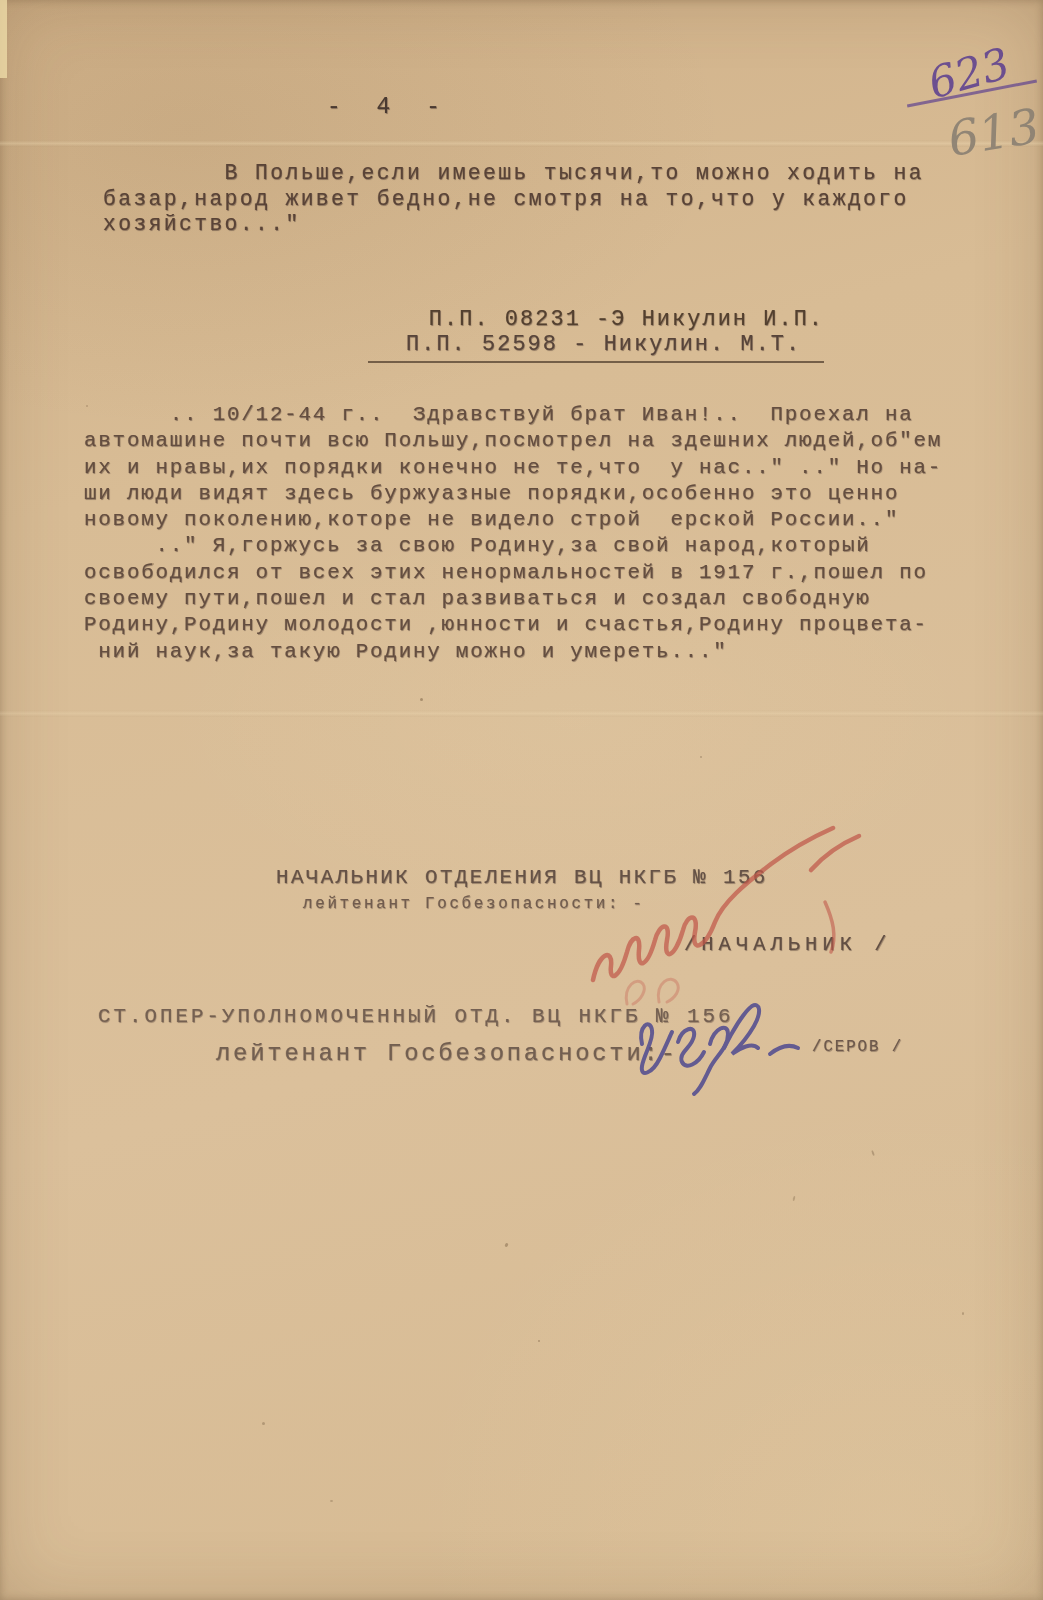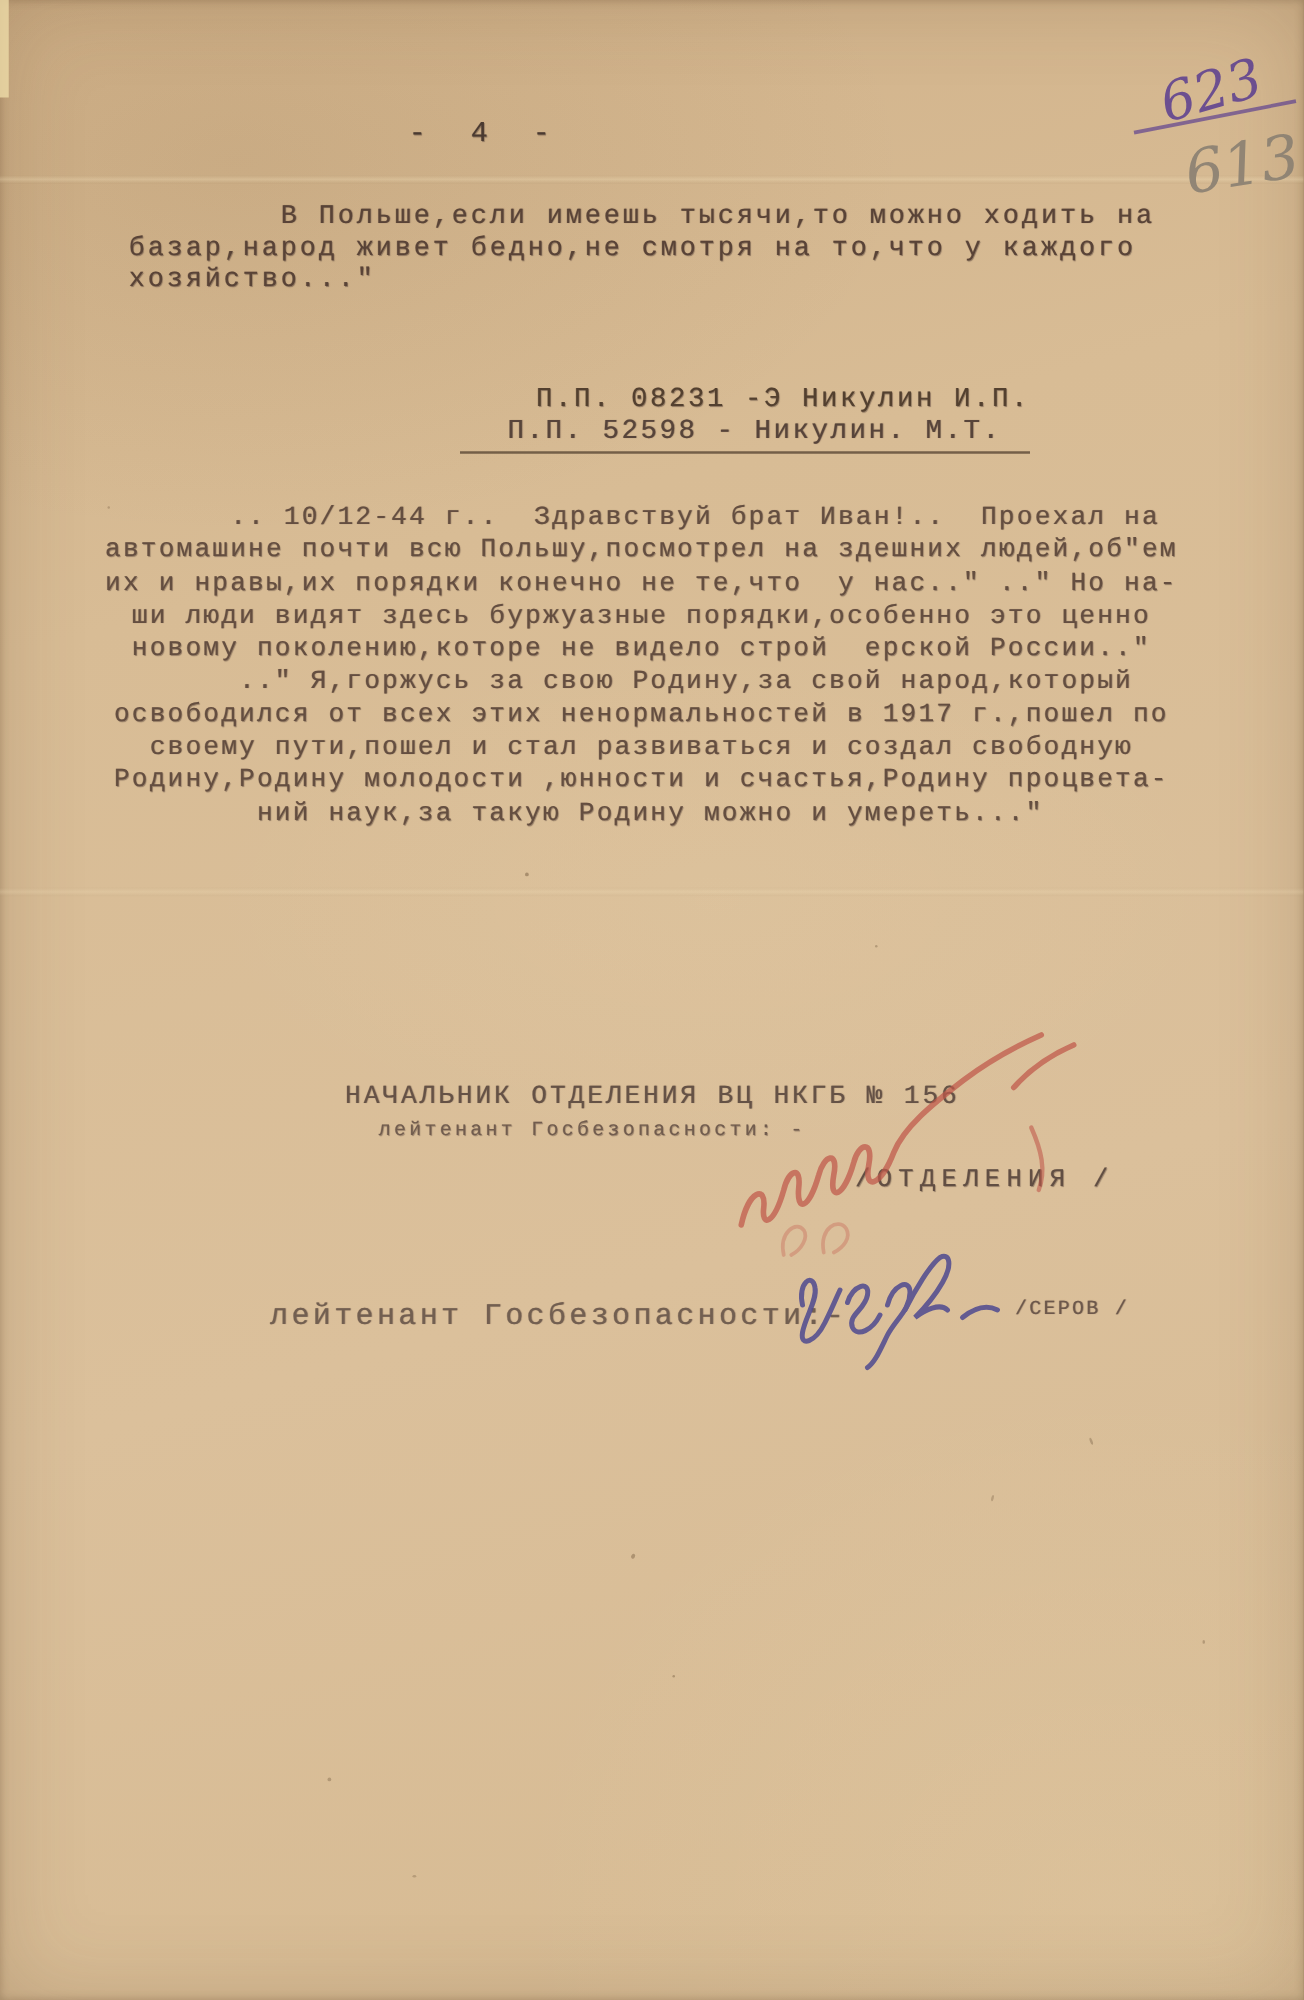--- a/index.html
+++ b/index.html
@@ -49,43 +49,44 @@
 
   <div class="type" style="left:103px;top:161px;font-size:21.5px;letter-spacing:2.3px;line-height:25.5px;color:#594337;">        В Польше,если имеешь тысячи,то можно ходить на
 базар,народ живет бедно,не смотря на то,что у каждого
 хозяйство..."</div>
 
   <div class="type" style="left:368px;top:282px;font-size:22px;letter-spacing:2px;color:#53402f;border-bottom:2.5px solid rgba(83,64,47,.75);padding-bottom:4px;">
     <span>П.П. 08231 -Э Никулин И.П.</span>
   </div>
   <div class="type" style="left:368px;top:332px;font-size:22px;letter-spacing:2px;color:#57443a;margin-left:38px;">П.П. 52598 - Никулин. М.Т.</div>
 
-  <div class="type" style="left:84px;top:402px;font-size:21px;letter-spacing:1.7px;line-height:26.3px;color:#5c463a;opacity:.93;text-align:center;">      .. 10/12-44 г..  Здравствуй брат Иван!..  Проехал на
+  <div class="type" style="left:84px;top:402px;font-size:21px;letter-spacing:1.7px;line-height:26.3px;color:#5c463a;opacity:.93;">      .. 10/12-44 г..  Здравствуй брат Иван!..  Проехал на
 автомашине почти всю Польшу,посмотрел на здешних людей,об"ем
 их и нравы,их порядки конечно не те,что  у нас.." .." Но на-
 ши люди видят здесь буржуазные порядки,особенно это ценно
 новому поколению,которе не видело строй  ерской России.."
      .." Я,горжусь за свою Родину,за свой народ,который
 освободился от всех этих ненормальностей в 1917 г.,пошел по
 своему пути,пошел и стал развиваться и создал свободную
 Родину,Родину молодости ,юнности и счастья,Родину процвета-
  ний наук,за такую Родину можно и умереть..."</div>
 
   <div class="type" style="left:276px;top:866px;font-size:21px;letter-spacing:2.3px;color:#55433b;opacity:.88;">НАЧАЛЬНИК ОТДЕЛЕНИЯ ВЦ НКГБ № 156</div>
   <div class="type" style="left:303px;top:895px;font-size:16px;letter-spacing:2.6px;color:#5a473e;opacity:.82;">лейтенант Госбезопасности: -</div>
-  <div class="type" style="left:684px;top:933px;font-size:20.5px;letter-spacing:5px;color:#54423a;opacity:.9;">/ОТДЕЛЕНИЯ /</div>
+  <div class="type" style="left:684px;top:933px;font-size:20.5px;letter-spacing:5px;color:#54423a;opacity:.9;">/НАЧАЛЬНИК /</div>
 
   <svg style="left:575px;top:812px;" width="300" height="185" viewBox="0 0 300 185">
     <g fill="none" stroke="#c0584a" stroke-width="4.5" stroke-linecap="round" opacity="0.72">
       <path d="M18,168 C24,140 38,136 36,154 C34,170 44,168 52,140 C56,124 66,120 64,138 C62,158 72,156 80,128 C84,112 96,108 92,128 C88,150 100,146 108,118 C112,102 124,100 120,120 C116,142 130,136 140,110 C148,90 170,72 196,52 C216,37 240,24 258,16"></path>
       <path d="M236,58 C252,40 270,30 284,24"></path>
       <path d="M250,90 C258,108 262,124 256,140" stroke-width="3.5" opacity="0.8"></path>
     </g>
   </svg>
 
+  <div class="type" style="left:98px;top:1005px;font-size:21px;letter-spacing:2.9px;color:#5b4940;opacity:.8;">СТ.ОПЕР-УПОЛНОМОЧЕННЫЙ ОТД. ВЦ НКГБ № 156</div>
   <div class="type" style="left:216px;top:1040px;font-size:24px;letter-spacing:2.7px;color:#5c4a41;opacity:.82;">лейтенант Госбезопасности:-</div>
   <div class="type" style="left:812px;top:1038px;font-size:16px;letter-spacing:1.8px;color:#5a473e;opacity:.85;">/СЕРОВ /</div>
 
   <svg style="left:615px;top:970px;" width="90" height="42" viewBox="0 0 90 42">
     <g fill="none" stroke="#c4574a" stroke-width="3" stroke-linecap="round" opacity="0.32">
       <path d="M12,34 C8,16 22,6 28,14 C32,20 26,30 18,34"></path>
       <path d="M44,32 C40,12 56,4 62,13 C66,20 60,28 52,32"></path>
     </g>
   </svg>
 

